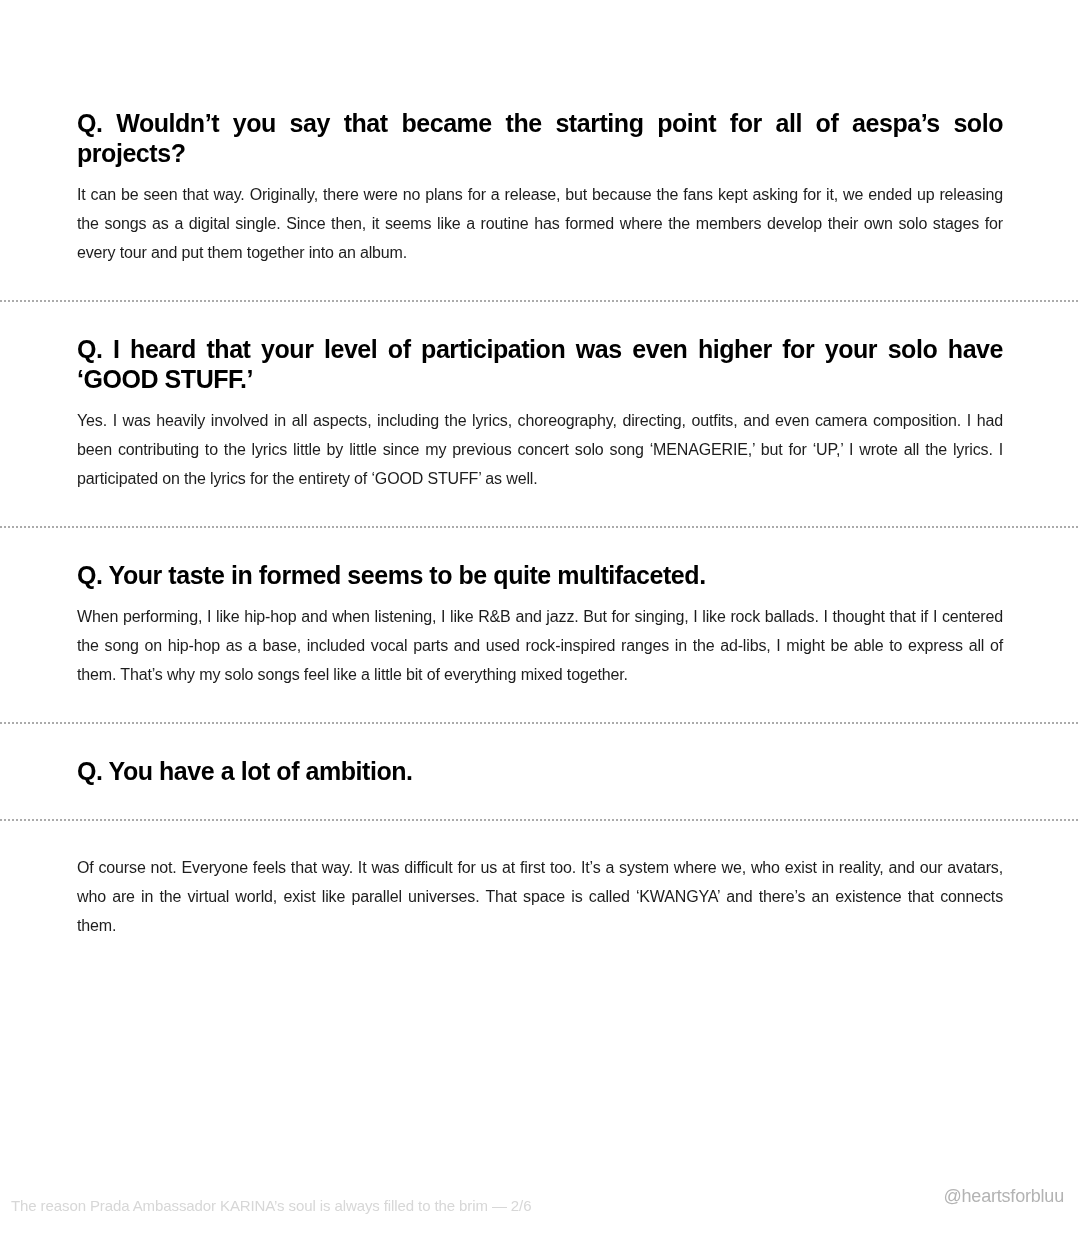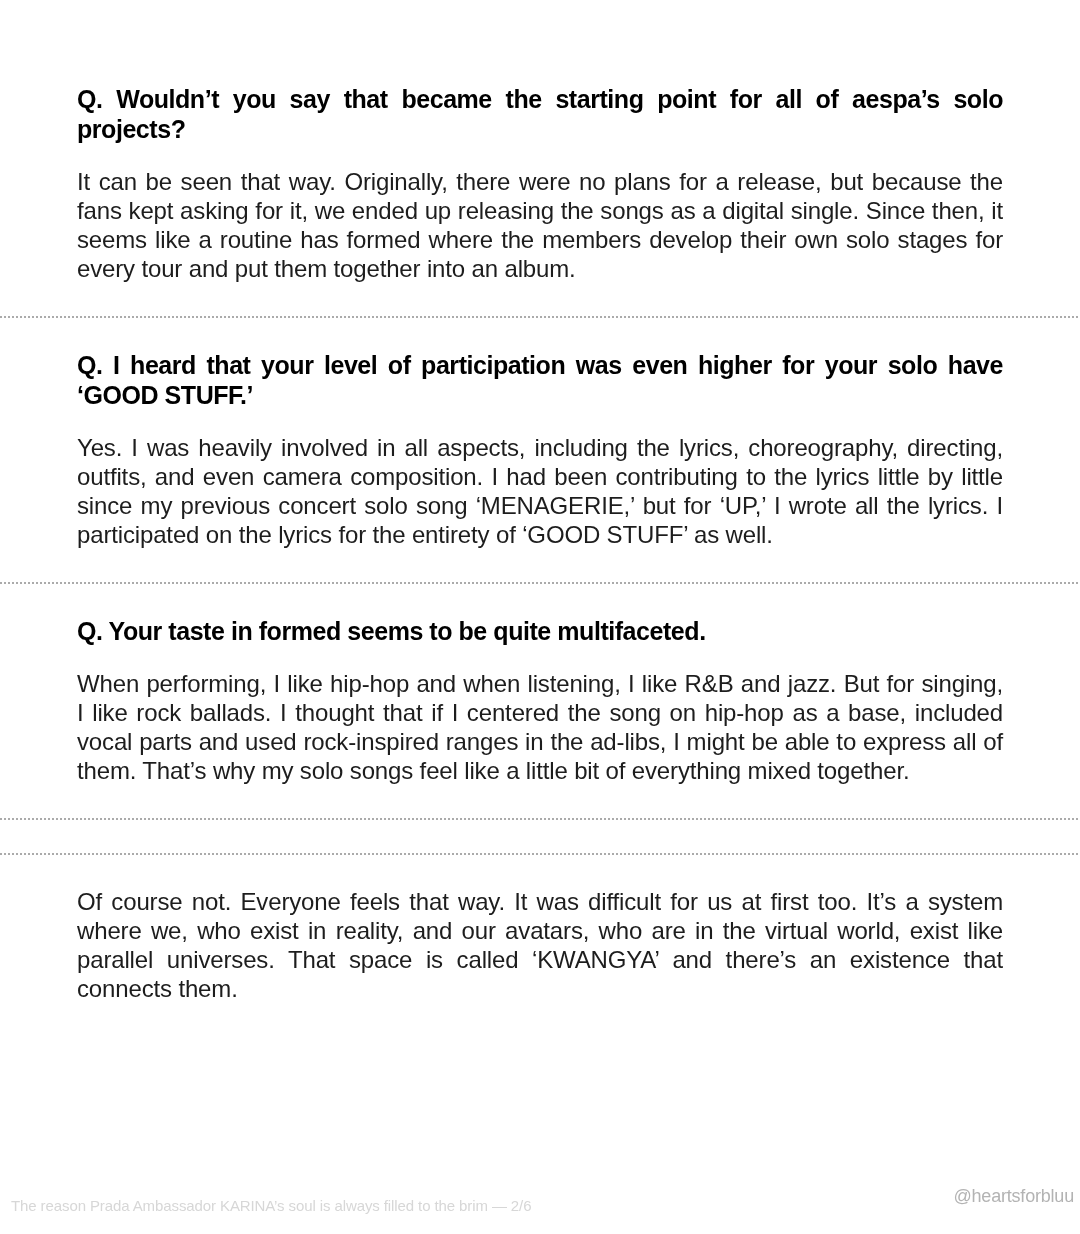--- a/index.html
+++ b/index.html
@@ -12,33 +12,33 @@
   }
   *{margin:0;padding:0;box-sizing:border-box;}
   html,body{width:1080px;height:1234px;}
   body{
     background:var(--background);
     font-family:"Liberation Sans","DejaVu Sans",sans-serif;
     position:relative;
     overflow:hidden;
   }
   .content{
-    padding:84px 77px 0 77px;
+    padding:108px 77px 0 77px;
   }
   .qa .q{
     font-size:25px;
     line-height:30px;
     font-weight:700;
     letter-spacing:-0.45px;
     color:var(--question_text);
     text-align:justify;
   }
   .qa .a{
-    margin-top:23px;
-    font-size:24px;
+    margin-top:12px;
+    font-size:16px;
     line-height:29px;
     font-weight:400;
     letter-spacing:-0.15px;
     color:var(--answer_text);
     text-align:justify;
   }
   .divider{
     height:2px;
     margin:33px -77px 32px -77px;
     background-image:repeating-linear-gradient(to right,
@@ -48,21 +48,21 @@
   .footer-caption{
     position:absolute;
     left:11px;
     bottom:20px;
     font-size:15px;
     letter-spacing:-0.1px;
     color:var(--caption);
   }
   .footer-handle{
     position:absolute;
-    right:6px;
+    right:16px;
     bottom:27px;
     font-size:18px;
     letter-spacing:-0.2px;
     color:var(--handle);
   }
 </style>
 </head>
 <body>
 
 <main class="content">
@@ -82,20 +82,21 @@
   <div class="divider"></div>
 
   <section class="qa">
     <h2 class="q">Q. Your taste in formed seems to be quite multifaceted.</h2>
     <p class="a">When performing, I like hip-hop and when listening, I like R&amp;B and jazz. But for singing, I like rock ballads. I thought that if I centered the song on hip-hop as a base, included vocal parts and used rock-inspired ranges in the ad-libs, I might be able to express all of them. That’s why my solo songs feel like a little bit of everything mixed together.</p>
   </section>
 
   <div class="divider"></div>
 
   <section class="qa">
+    <h2 class="q">Q. You have a lot of ambition.</h2>
   </section>
 
   <div class="divider"></div>
 
   <section class="qa">
     <p class="a">Of course not. Everyone feels that way. It was difficult for us at first too. It’s a system where we, who exist in reality, and our avatars, who are in the virtual world, exist like parallel universes. That space is called ‘KWANGYA’ and there’s an existence that connects them.</p>
   </section>
 
 </main>
 

